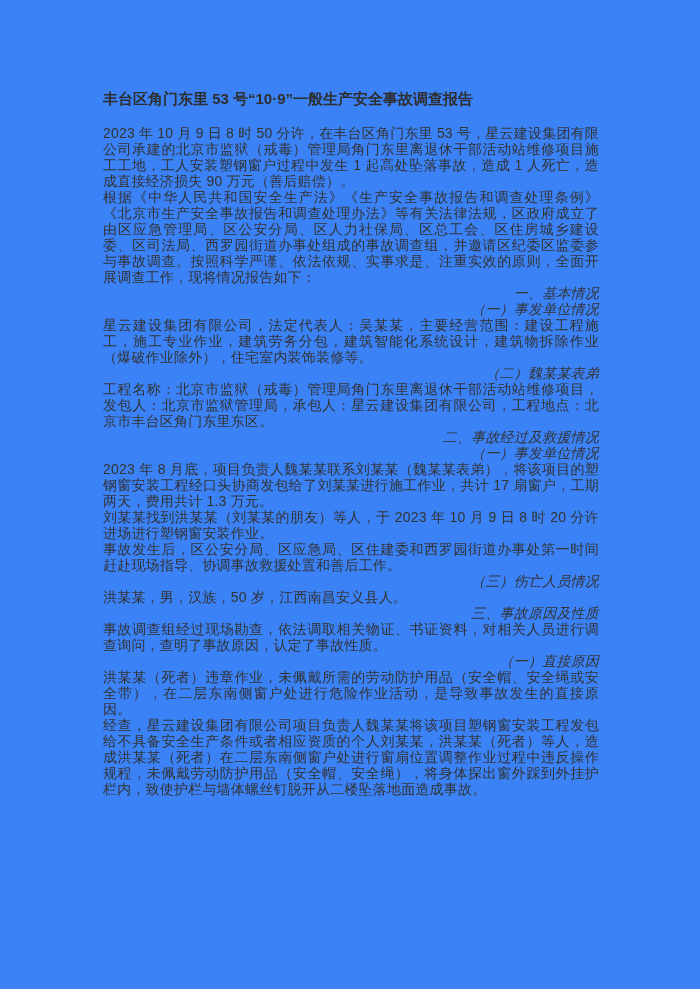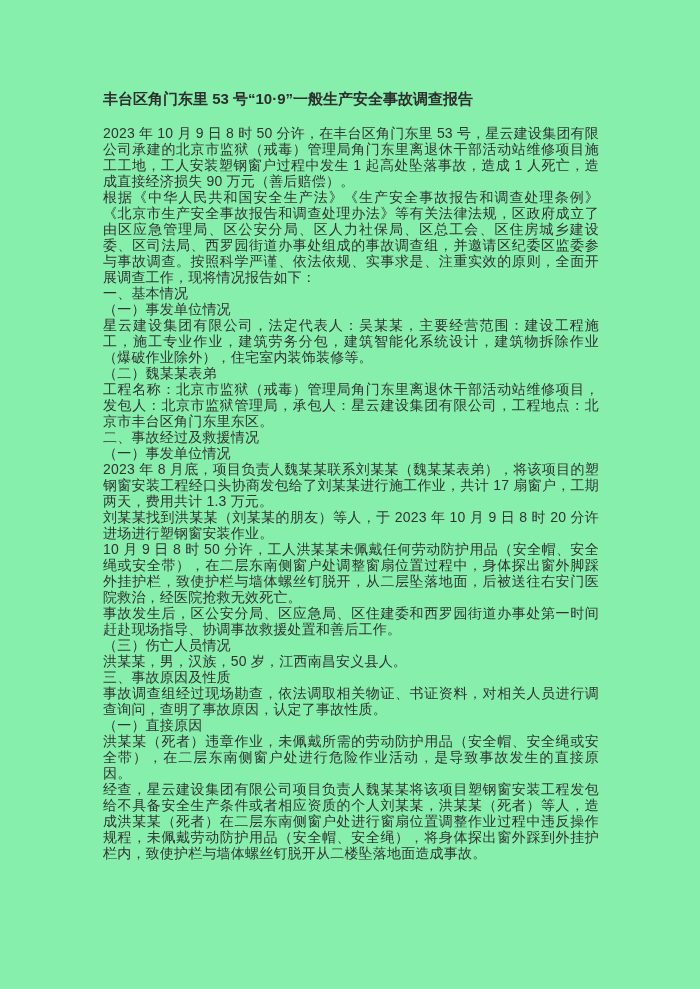--- a/index.html
+++ b/index.html
@@ -4,21 +4,21 @@
 <style>
   html, body {
     margin: 0;
     padding: 0;
     background: #ffffff;
   }
   .page {
     position: relative;
     width: 700px;
     height: 989px;
-    background: #86efac;
+    background: #3b82f6;
     box-sizing: border-box;
     padding: 88px 101px 0 103px;
     font-family: "Liberation Sans", "DejaVu Sans", sans-serif;
     color: #333333;
     overflow: hidden;
   }
   .doc-title {
     font-size: 15px;
     font-weight: bold;
     line-height: 21px;
@@ -28,41 +28,41 @@
   }
   .para, .heading-1, .heading-2 {
     font-size: 14px;
     font-weight: normal;
     line-height: 16px;
     margin: 0;
     text-align: justify;
     letter-spacing: 0.2px;
   }
   .heading-1, .heading-2 {
-    text-align: left;
+    text-align: right;
+    font-style: italic;
   }
 </style>
 </head>
 <body>
 
 <main class="page">
   <h1 class="doc-title">丰台区角门东里 53 号“10·9”一般生产安全事故调查报告</h1>
 
   <p class="para">2023 年 10 月 9 日 8 时 50 分许，在丰台区角门东里 53 号，星云建设集团有限公司承建的北京市监狱（戒毒）管理局角门东里离退休干部活动站维修项目施工工地，工人安装塑钢窗户过程中发生 1 起高处坠落事故，造成 1 人死亡，造成直接经济损失 90 万元（善后赔偿）。</p>
   <p class="para">根据《中华人民共和国安全生产法》《生产安全事故报告和调查处理条例》《北京市生产安全事故报告和调查处理办法》等有关法律法规，区政府成立了由区应急管理局、区公安分局、区人力社保局、区总工会、区住房城乡建设委、区司法局、西罗园街道办事处组成的事故调查组，并邀请区纪委区监委参与事故调查。按照科学严谨、依法依规、实事求是、注重实效的原则，全面开展调查工作，现将情况报告如下：</p>
   <p class="heading-1">一、基本情况</p>
   <p class="heading-2">（一）事发单位情况</p>
   <p class="para">星云建设集团有限公司，法定代表人：吴某某，主要经营范围：建设工程施工，施工专业作业，建筑劳务分包，建筑智能化系统设计，建筑物拆除作业（爆破作业除外），住宅室内装饰装修等。</p>
   <p class="heading-2">（二）魏某某表弟</p>
   <p class="para">工程名称：北京市监狱（戒毒）管理局角门东里离退休干部活动站维修项目，发包人：北京市监狱管理局，承包人：星云建设集团有限公司，工程地点：北京市丰台区角门东里东区。</p>
   <p class="heading-1">二、事故经过及救援情况</p>
   <p class="heading-2">（一）事发单位情况</p>
   <p class="para">2023 年 8 月底，项目负责人魏某某联系刘某某（魏某某表弟），将该项目的塑钢窗安装工程经口头协商发包给了刘某某进行施工作业，共计 17 扇窗户，工期两天，费用共计 1.3 万元。</p>
   <p class="para">刘某某找到洪某某（刘某某的朋友）等人，于 2023 年 10 月 9 日 8 时 20 分许进场进行塑钢窗安装作业。</p>
-  <p class="para">10 月 9 日 8 时 50 分许，工人洪某某未佩戴任何劳动防护用品（安全帽、安全绳或安全带），在二层东南侧窗户处调整窗扇位置过程中，身体探出窗外脚踩外挂护栏，致使护栏与墙体螺丝钉脱开，从二层坠落地面，后被送往右安门医院救治，经医院抢救无效死亡。</p>
   <p class="para">事故发生后，区公安分局、区应急局、区住建委和西罗园街道办事处第一时间赶赴现场指导、协调事故救援处置和善后工作。</p>
   <p class="heading-2">（三）伤亡人员情况</p>
   <p class="para">洪某某，男，汉族，50 岁，江西南昌安义县人。</p>
   <p class="heading-1">三、事故原因及性质</p>
   <p class="para">事故调查组经过现场勘查，依法调取相关物证、书证资料，对相关人员进行调查询问，查明了事故原因，认定了事故性质。</p>
   <p class="heading-2">（一）直接原因</p>
   <p class="para">洪某某（死者）违章作业，未佩戴所需的劳动防护用品（安全帽、安全绳或安全带），在二层东南侧窗户处进行危险作业活动，是导致事故发生的直接原因。</p>
   <p class="para">经查，星云建设集团有限公司项目负责人魏某某将该项目塑钢窗安装工程发包给不具备安全生产条件或者相应资质的个人刘某某，洪某某（死者）等人，造成洪某某（死者）在二层东南侧窗户处进行窗扇位置调整作业过程中违反操作规程，未佩戴劳动防护用品（安全帽、安全绳），将身体探出窗外踩到外挂护栏内，致使护栏与墙体螺丝钉脱开从二楼坠落地面造成事故。</p>
 
 </main>

